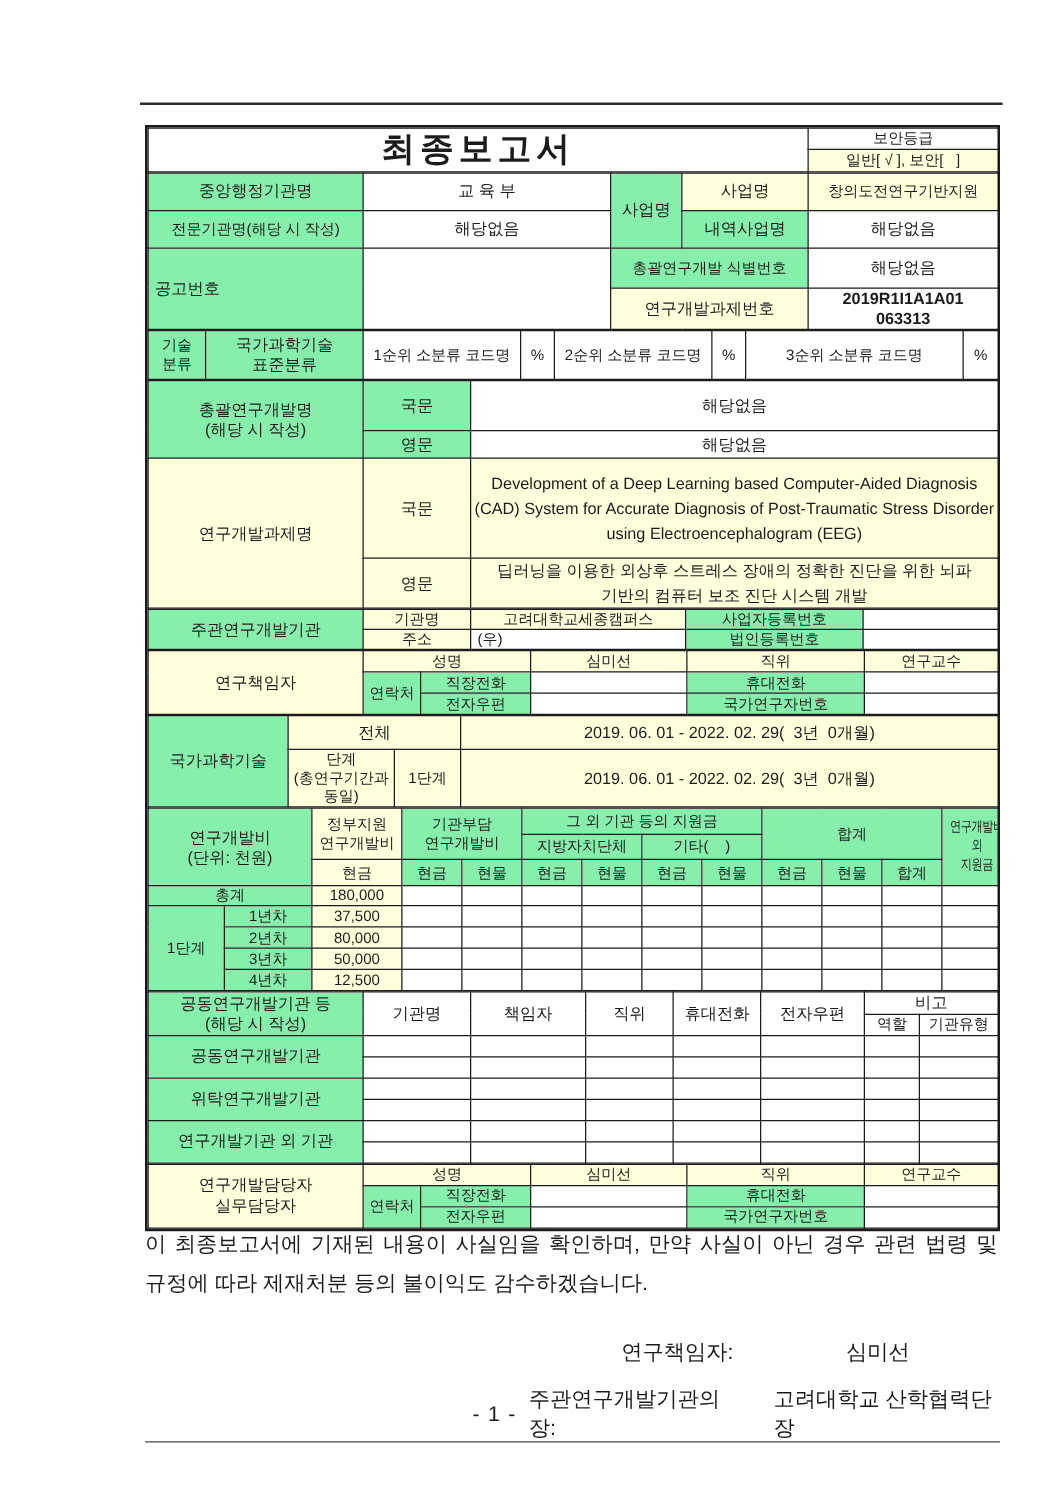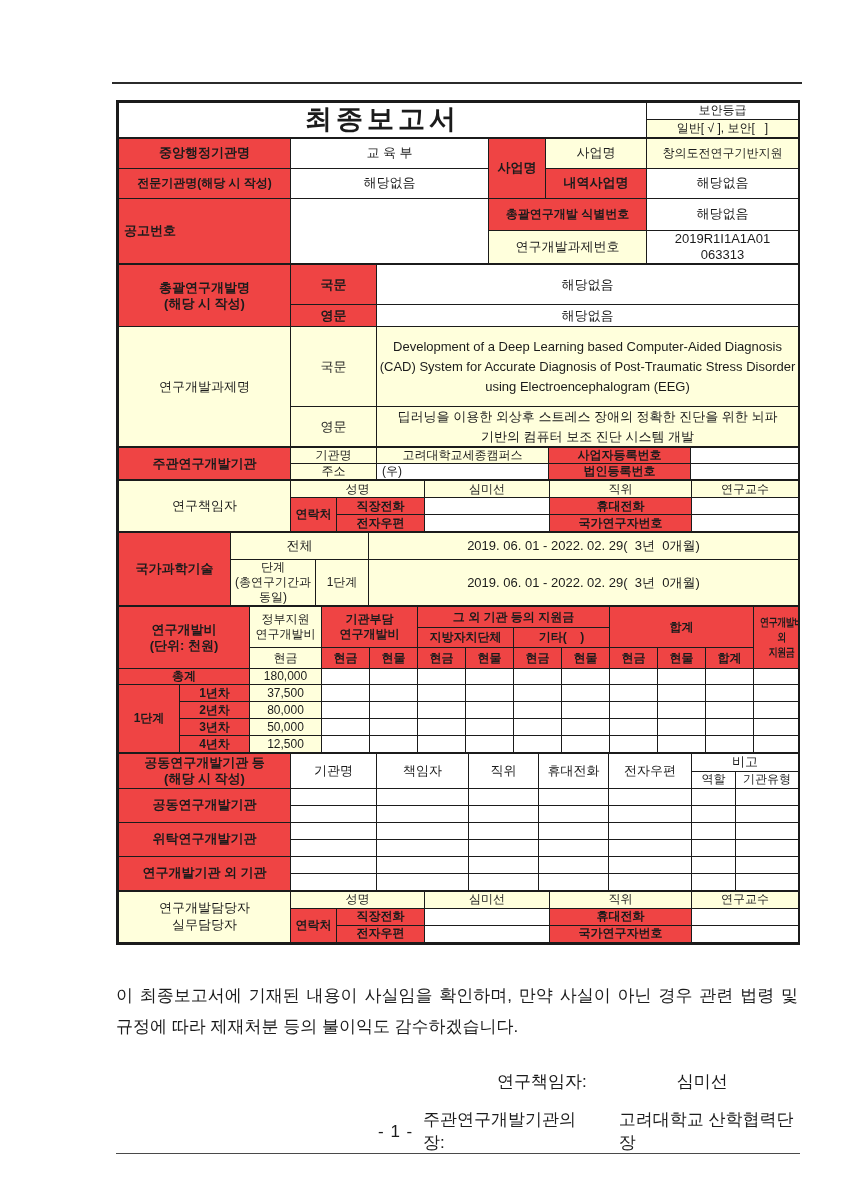--- a/index.html
+++ b/index.html
@@ -15,21 +15,21 @@
     border:2px solid #1b1b1b;
   }
   table{border-collapse:collapse;table-layout:fixed;width:680px;}
   td{
     border:1px solid #1b1b1b;
     text-align:center;vertical-align:middle;
     font-size:13px;line-height:1.25;
     padding:0 2px;background:#fff;overflow:hidden;
     word-break:keep-all;
   }
-  td.g{background:#ef4444;font-weight:bold;}
+  td.g{background:#86efac;}
   td.y{background:#ffffdc;}
   td.ml{white-space:pre-line;}
   td.L{text-align:left;padding-left:5px;}
   td.sm{font-size:12px;}
   .title-cell{font-size:27px;font-weight:bold;letter-spacing:4px;border-bottom:1px solid #1b1b1b;}
   .sec-label{font-size:12px;}
   .sec-val{font-size:12px;}
   .eng-title{font-size:13px;line-height:1.55;}
   .kor-title{font-size:13px;line-height:1.5;}
   .sq{display:inline-block;transform:scaleX(.78);transform-origin:center;
@@ -88,25 +88,51 @@
         <td>해당없음</td>
       </tr>
       <tr style="height:32px">
         <td class="g L" rowspan="2">공고번호</td>
         <td rowspan="2"></td>
         <td class="g sm" colspan="2">총괄연구개발 식별번호</td>
         <td>해당없음</td>
       </tr>
       <tr style="height:32px">
         <td class="y" colspan="2">연구개발과제번호</td>
-        <td style="word-break:break-all;padding:0 25px;">2019R1I1A1A01063313</td>
-      </tr>
-    </tbody>
-      </table>
-
+        <td style="word-break:break-all;padding:0 25px;font-weight:bold;">2019R1I1A1A01063313</td>
+      </tr>
+    </tbody>
+      </table>
+
+    <table>
+      <colgroup>
+          <col style="width:46px">
+          <col style="width:126px">
+          <col style="width:126px">
+          <col style="width:27px">
+          <col style="width:126px">
+          <col style="width:27px">
+          <col style="width:174px">
+          <col style="width:28px">
+        </colgroup>
+      <tbody>
+          <tr style="height:39px">
+        <td class="g ml sm">기술
+분류</td>
+        <td class="g ml">국가과학기술
+표준분류</td>
+        <td class="sm">1순위 소분류 코드명</td>
+        <td class="sm">%</td>
+        <td class="sm">2순위 소분류 코드명</td>
+        <td class="sm">%</td>
+        <td class="sm">3순위 소분류 코드명</td>
+        <td class="sm">%</td>
+      </tr>
+    </tbody>
+      </table>
 
     <table>
       <colgroup>
           <col style="width:172px">
           <col style="width:86px">
           <col style="width:422px">
         </colgroup>
       <tbody>
           <tr style="height:40px">
         <td class="g ml" rowspan="2">총괄연구개발명

